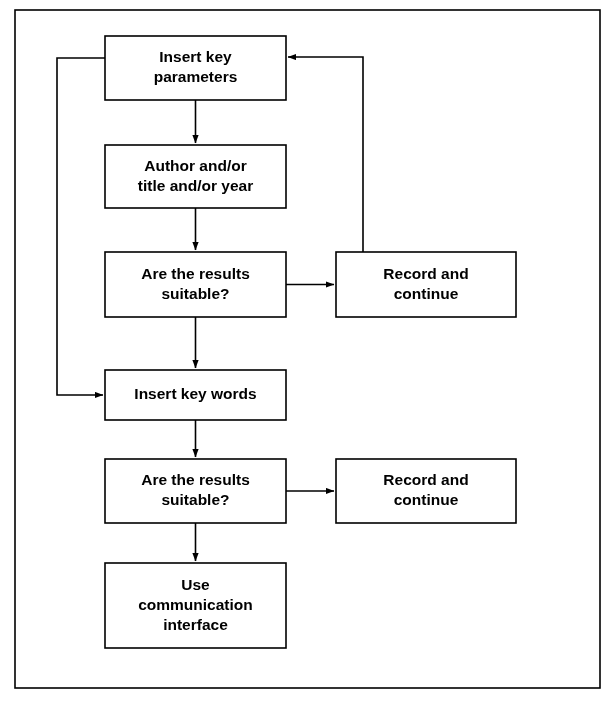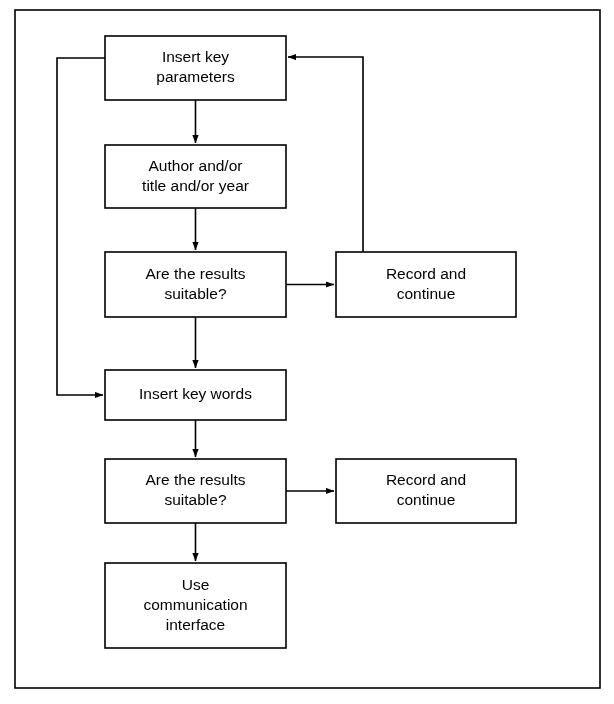--- a/index.html
+++ b/index.html
@@ -10,20 +10,21 @@
   }
   body {
     font-family: "Liberation Sans", sans-serif;
   }
   #canvas {
     position: relative;
     width: 614px;
     height: 704px;
     background: #ffffff;
     overflow: hidden;
+    font-weight: bold;
   }
   #flow-svg {
     position: absolute;
     top: 0;
     left: 0;
     width: 614px;
     height: 704px;
   }
   .frame-rect {
     fill: none;

